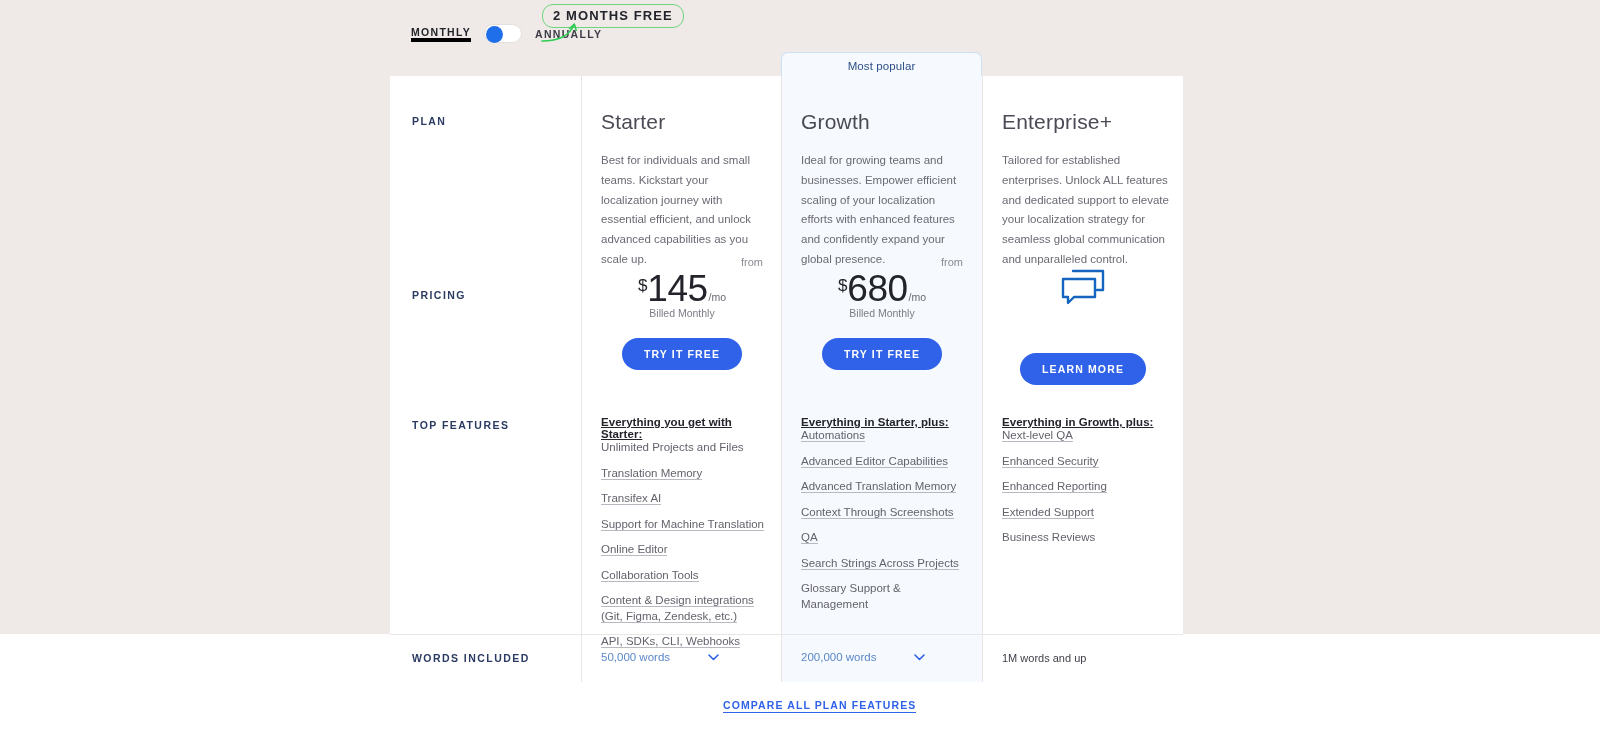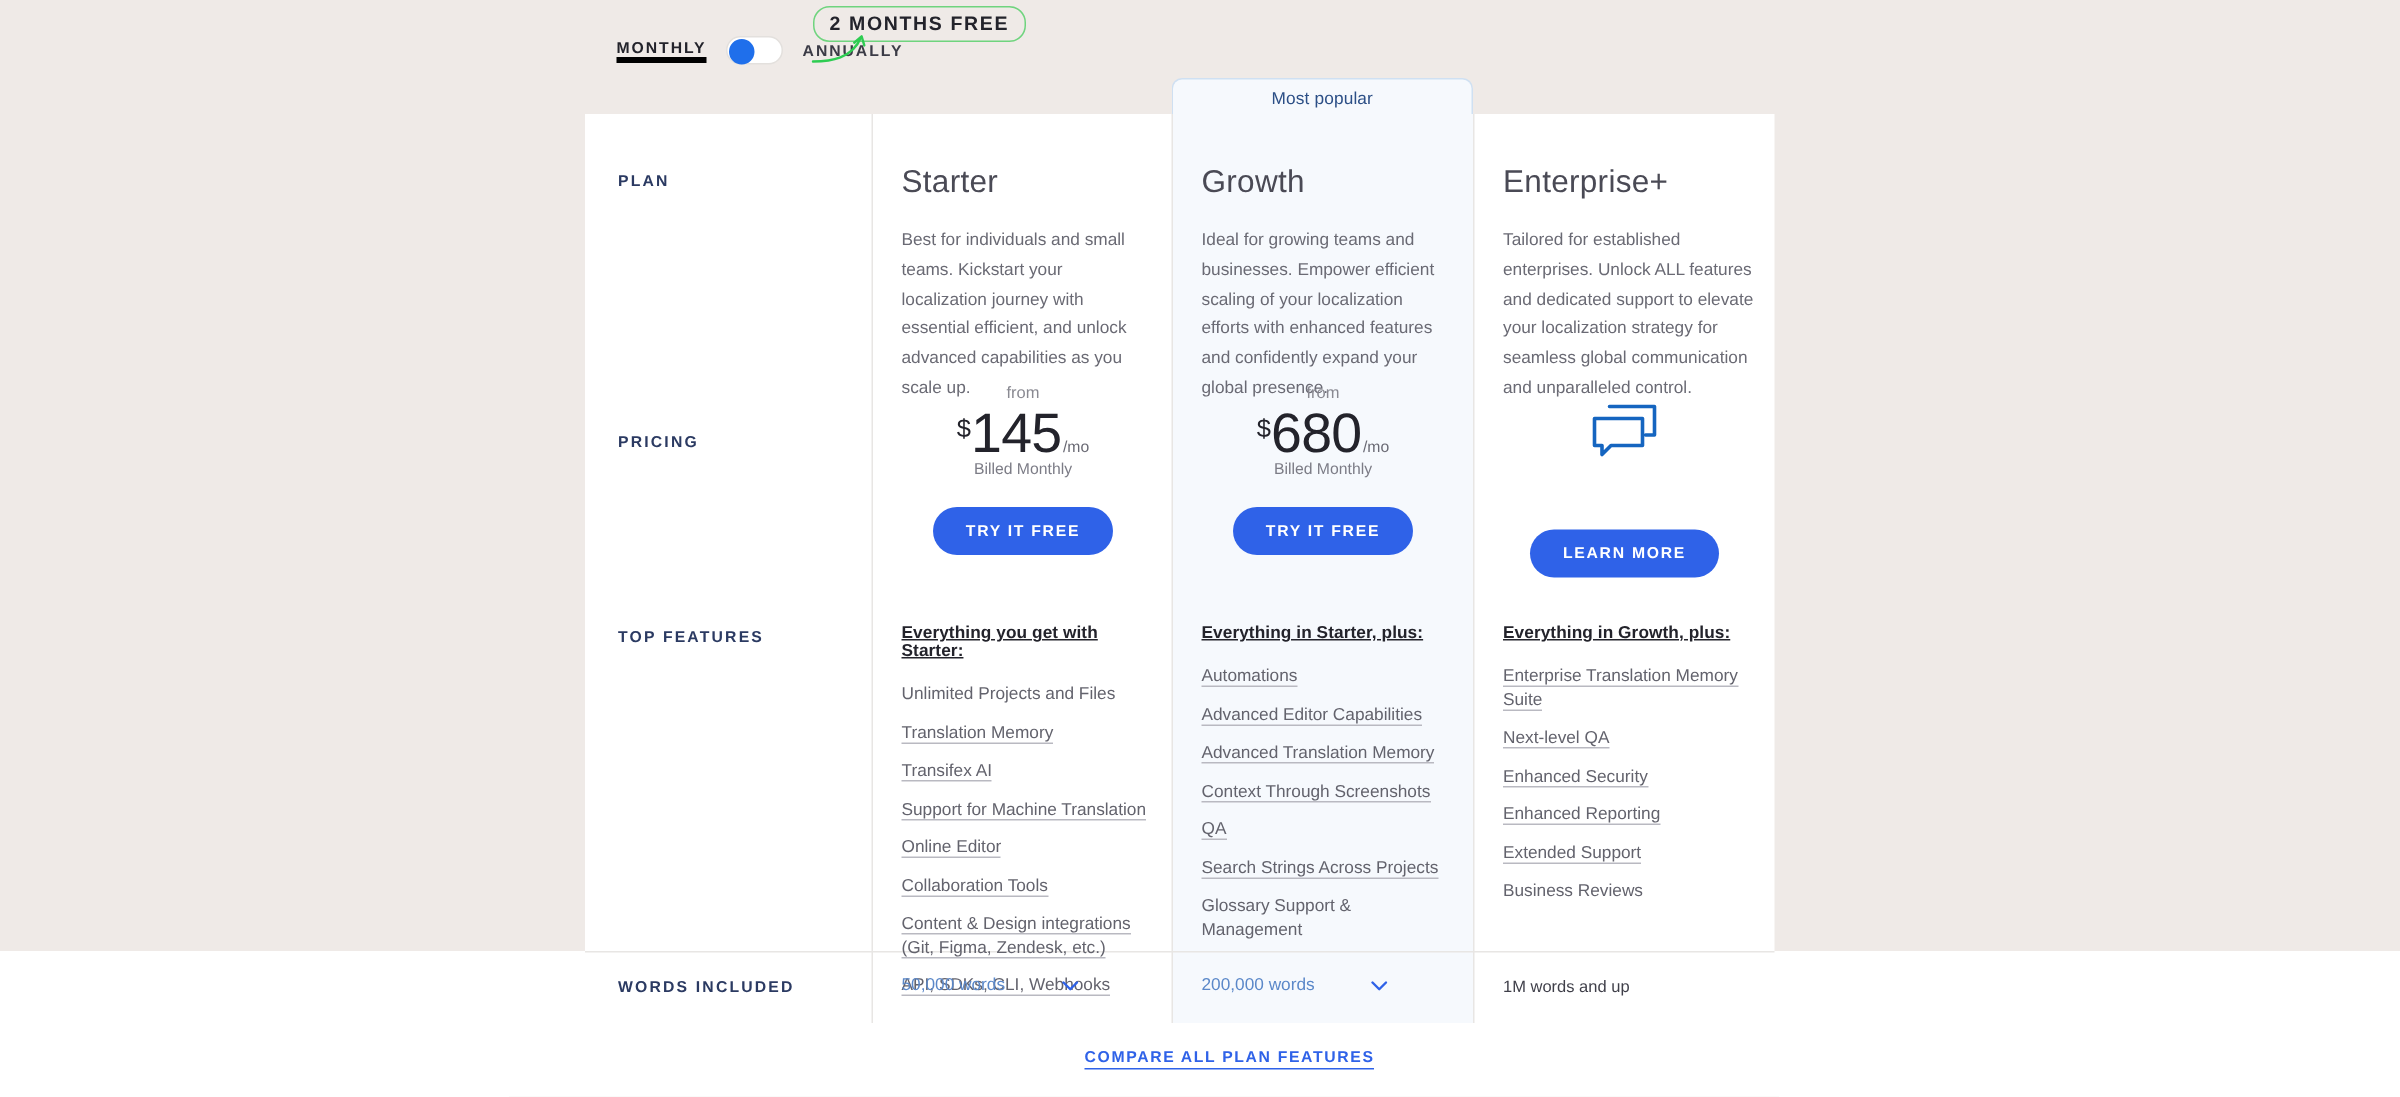--- a/index.html
+++ b/index.html
@@ -105,21 +105,21 @@
     font-size: 21px; font-weight: 400; color: #4a4a55;
     letter-spacing: .2px;
   }
   .plan-desc {
     margin-top: 17px;
     font-size: 11.5px; line-height: 1.72; color: #6a6a74;
   }
 
   
   .price-wrap { text-align: center; }
-  .price-from { font-size: 11px; color: #8a8a92; margin-bottom: 2px; }
+  .price-from { font-size: 11px; color: #8a8a92; margin-bottom: 2px; text-align: right; }
   .price-line {
     display: flex; align-items: baseline; justify-content: center;
     color: #23232b;
   }
   .price-cur { font-size: 17px; font-weight: 300; align-self: flex-start; margin-top: 6px; }
   .price-num { font-size: 37px; font-weight: 300; letter-spacing: -.5px; line-height: 1; }
   .price-mo { font-size: 10.5px; color: #6a6a74; margin-left: 1px; }
   .price-billed { font-size: 10.5px; color: #7c7c86; }
 
   .cta {
@@ -130,21 +130,21 @@
     font-size: 10.5px; font-weight: 700; letter-spacing: 1.15px;
     text-transform: uppercase; white-space: nowrap;
   }
 
   .chat-icon { display: block; margin: 0 auto; }
 
   
   .feat-head {
     font-size: 11.5px; font-weight: 700; color: #23232b; letter-spacing: .05px; text-decoration: underline;
   }
-  .feat-list { list-style: none; margin-top: 16px; }
+  .feat-list { list-style: none; }
   .feat-list li {
     font-size: 11.5px; line-height: 1.35; color: #63636d;
     margin-bottom: 10px;
   }
   .feat-list li.linky span {
     border-bottom: 1px solid #b9b9c1; cursor: pointer;
     display: inline; box-decoration-break: clone;
     -webkit-box-decoration-break: clone;
   }
 
@@ -308,21 +308,20 @@
         <path d="M4 13 H36 V31 H15 L9 37 V31 H4 Z" fill="#ffffff" stroke="#1565c0" stroke-width="2.4" stroke-linejoin="round" stroke-linecap="round"></path>
       </svg>
       <div style="margin-top:47px">
         <button class="cta">LEARN MORE</button>
       </div>
     </div>
 
     <div style="position:absolute; left:612px; top:340px; width:178px">
       <div class="feat-head">Everything in Growth, plus:</div>
       <ul class="feat-list">
-        <li class="linky"><span>Enterprise Translation Memory Suite</span></li>
         <li class="linky"><span>Next-level QA</span></li>
         <li class="linky"><span>Enhanced Security</span></li>
         <li class="linky"><span>Enhanced Reporting</span></li>
         <li class="linky"><span>Extended Support</span></li>
         <li><span>Business Reviews</span></li>
       </ul>
     </div>
 
     <div class="words-plain" style="position:absolute; left:612px; top:576px">1M words and up</div>
 

